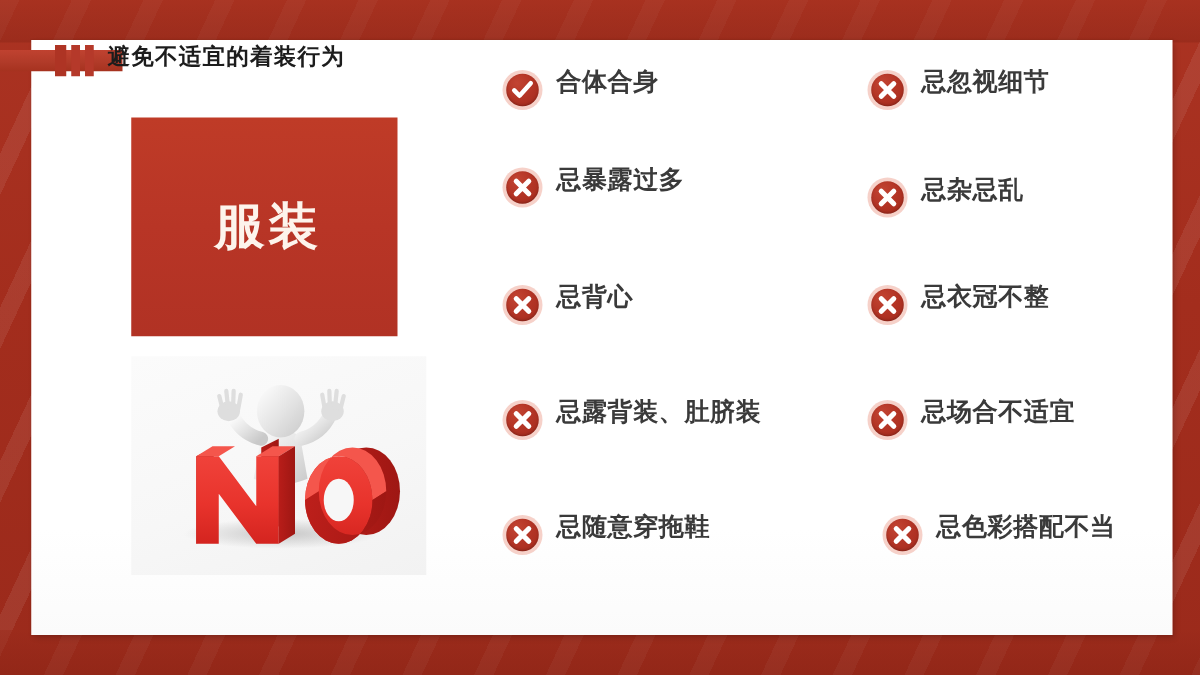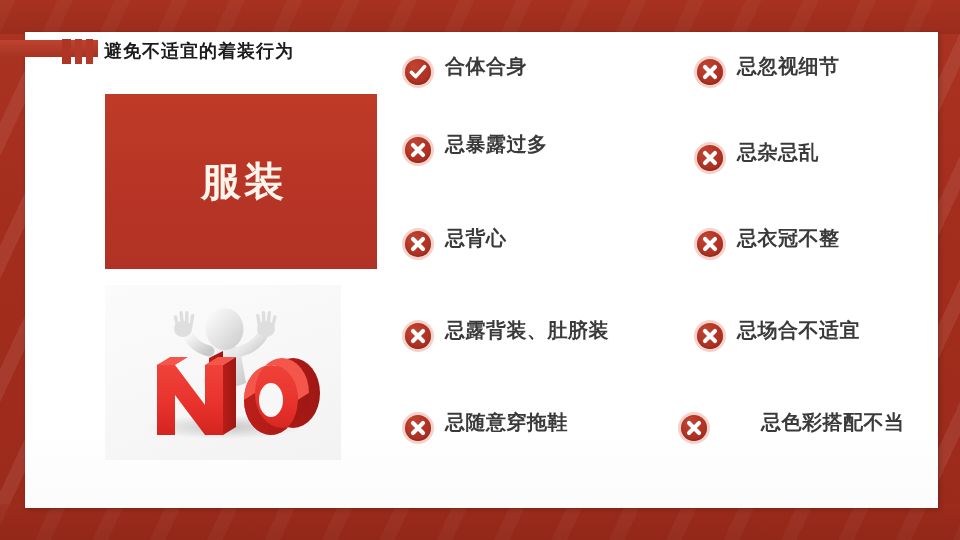--- a/index.html
+++ b/index.html
@@ -31,30 +31,30 @@
   .canvas{position:absolute;left:25px;top:32px;right:22px;bottom:32px;
       background:linear-gradient(180deg,#ffffff 0%,#ffffff 82%,#fbfbfb 100%);
       box-shadow:0 0 0 1px rgba(0,0,0,0.04), 2px 2px 5px rgba(0,0,0,0.18);}
 
   
   .accent-bar{position:absolute;left:0;top:40px;width:98px;height:17px;
       background:linear-gradient(180deg,#c04230 0%,#b03a28 60%,#a6321f 100%);
       z-index:6;}
 
   
-  .title-row{position:absolute;left:62px;top:36px;height:30px;
-      display:flex;align-items:center;z-index:7;}
+  .title-row{position:absolute;left:44px;top:36px;height:30px;
+      display:flex;align-items:flex-start;z-index:7;}
   .tbars{display:flex;gap:4px;margin-right:11px;}
   .tbar{width:7px;height:25px;background:#b5392a;}
   .tbar.b1{width:9px;background:#ae3424;}
   .title-text{font-size:18px;font-weight:bold;color:#1c1c1c;
       letter-spacing:1px;line-height:1;white-space:nowrap;}
 
   
-  .redbox{position:absolute;left:105px;top:94px;width:272px;height:175px;
+  .redbox{position:absolute;left:105px;top:94px;width:213px;height:175px;
       background:linear-gradient(180deg,#bf3b27 0%,#b83526 50%,#b13224 100%);
       display:flex;align-items:center;justify-content:center;}
   .redbox-text{display:flex;flex-direction:column;align-items:center;
       gap:1px;padding-left:6px;}
   .redbox-line{font-size:40px;font-weight:bold;color:#fdf4ec;
       letter-spacing:3px;line-height:1.08;white-space:nowrap;}
 
   
   .nopic{position:absolute;left:105px;top:285px;width:236px;height:175px;
       background:linear-gradient(160deg,#fbfbfb 0%,#f7f7f7 55%,#f2f2f2 100%);
@@ -264,21 +264,21 @@
       <div class="litem" style="left: 292px; top: 264px; font-family: Liberation Serif, serif;">
         <span class="icon">
           <span class="halo"></span>
           <span class="disc"></span>
           <svg width="26" height="26" viewBox="0 0 26 26">
             <path d="M8 8 L18 18 M18 8 L8 18" stroke="#ffffff" stroke-width="4.1" fill="none" stroke-linecap="round"></path>
           </svg>
         </span>
         <span class="ltext">忌场合不适宜</span>
       </div>
-      <div class="litem" style="left: 276px; top: 356px; gap: 40px;">
+      <div class="litem" style="left: 304px; top: 356px;">
         <span class="icon">
           <span class="halo"></span>
           <span class="disc"></span>
           <svg width="26" height="26" viewBox="0 0 26 26">
             <path d="M8 8 L18 18 M18 8 L8 18" stroke="#ffffff" stroke-width="4.1" fill="none" stroke-linecap="round"></path>
           </svg>
         </span>
         <span class="ltext">忌色彩搭配不当</span>
       </div>
     </div>

